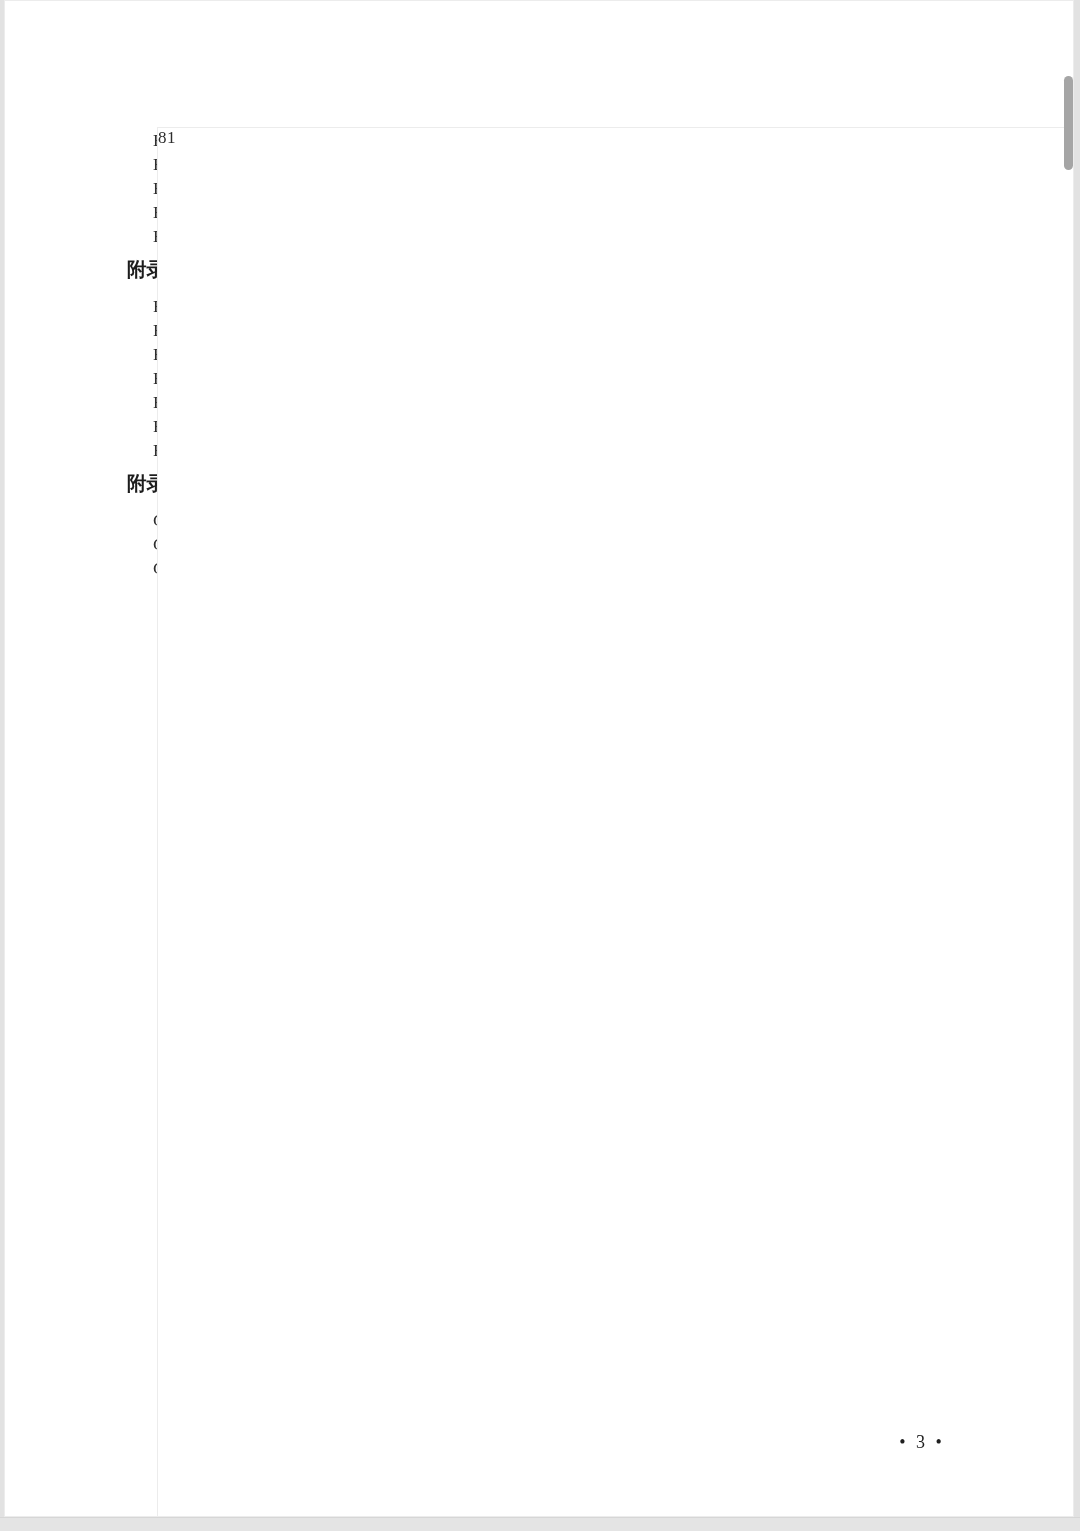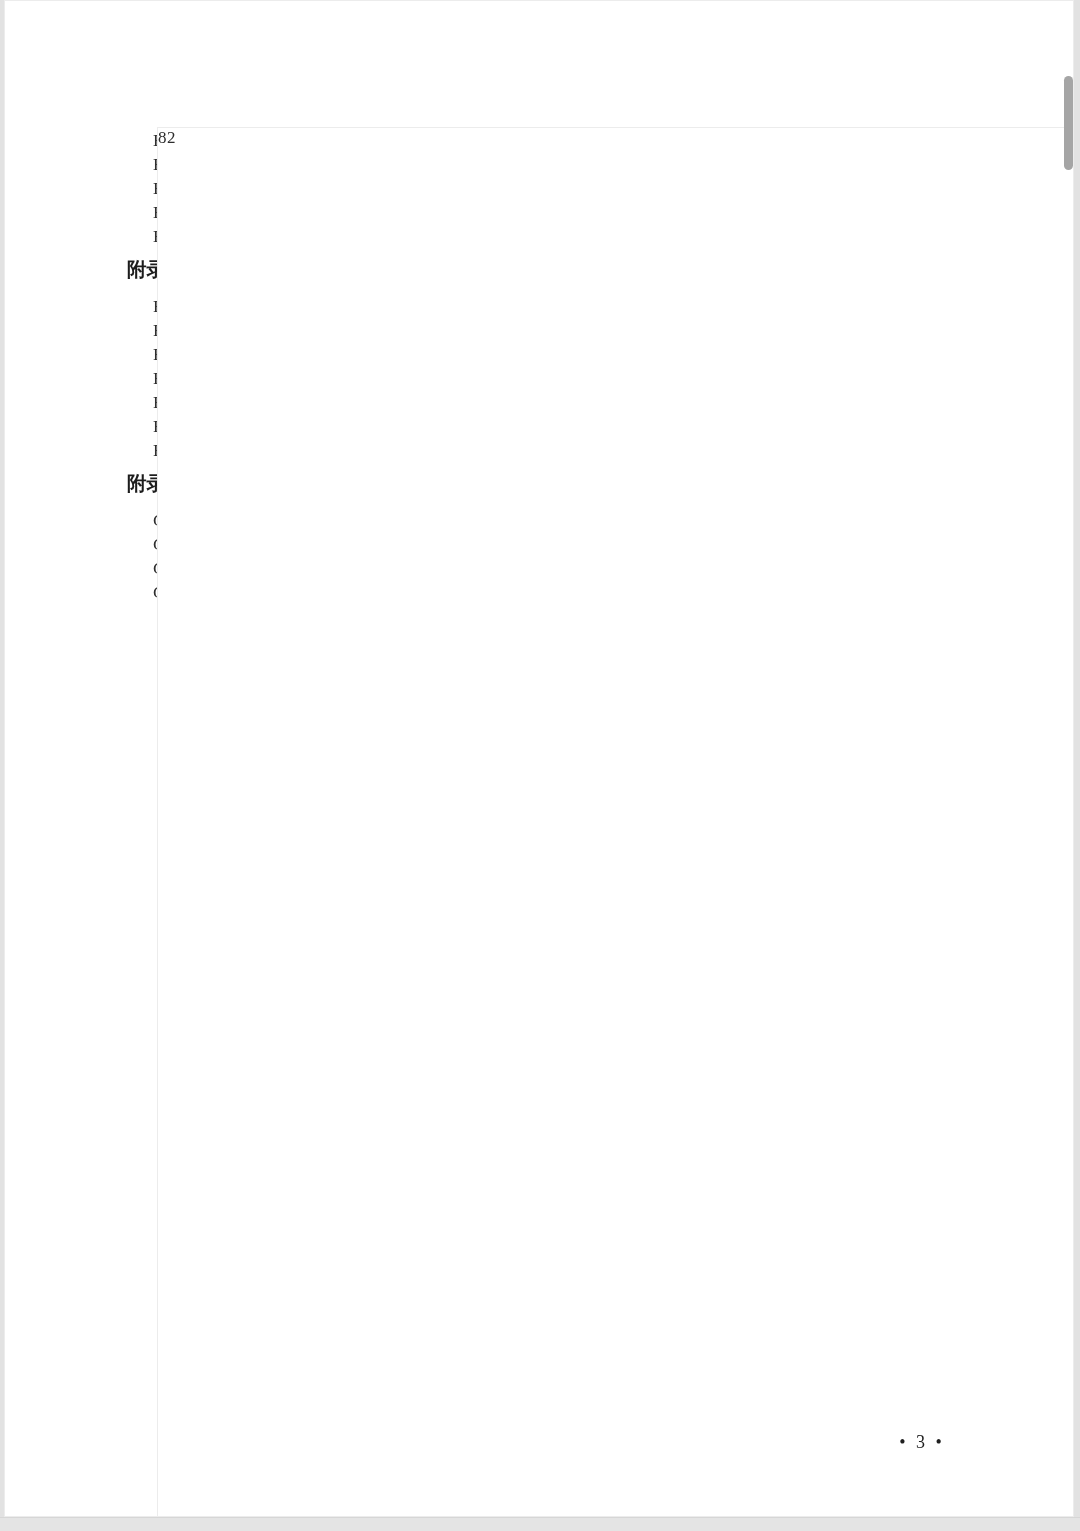--- a/index.html
+++ b/index.html
@@ -211,26 +211,20 @@
           <span class="title">承包人提供可调价主要材料表一</span>
           <span class="leader"></span>
           <span class="page">80</span>
         </div>
         <div class="row item">
           <span class="label">G.3</span>
           <span class="title">承包人提供可调价主要材料表二</span>
           <span class="leader"></span>
           <span class="page">81</span>
         </div>
-        <div class="row item">
-          <span class="label">G.4</span>
-          <span class="title">主要施工机具汇总表</span>
-          <span class="leader"></span>
-          <span class="page">82</span>
-        </div>
       </div>
 
     <div class="pagenum">• 3 •</div>
 
   </div>
 
   <div class="scroll-thumb"></div>
 
   <div class="bottom-strip"></div>
 

